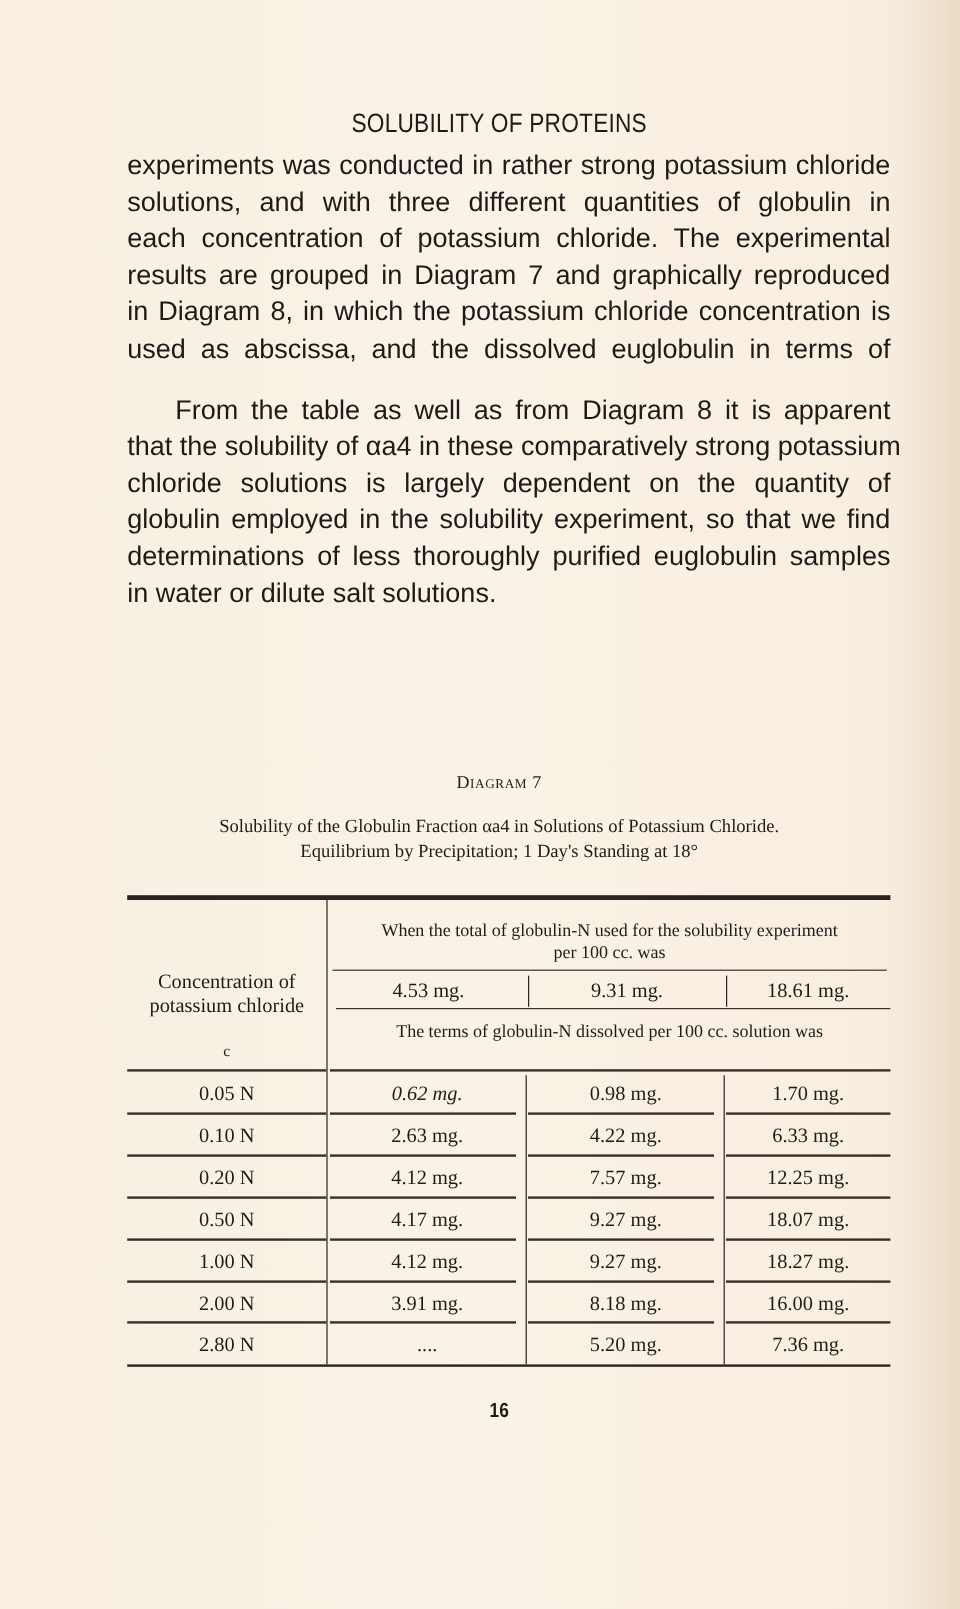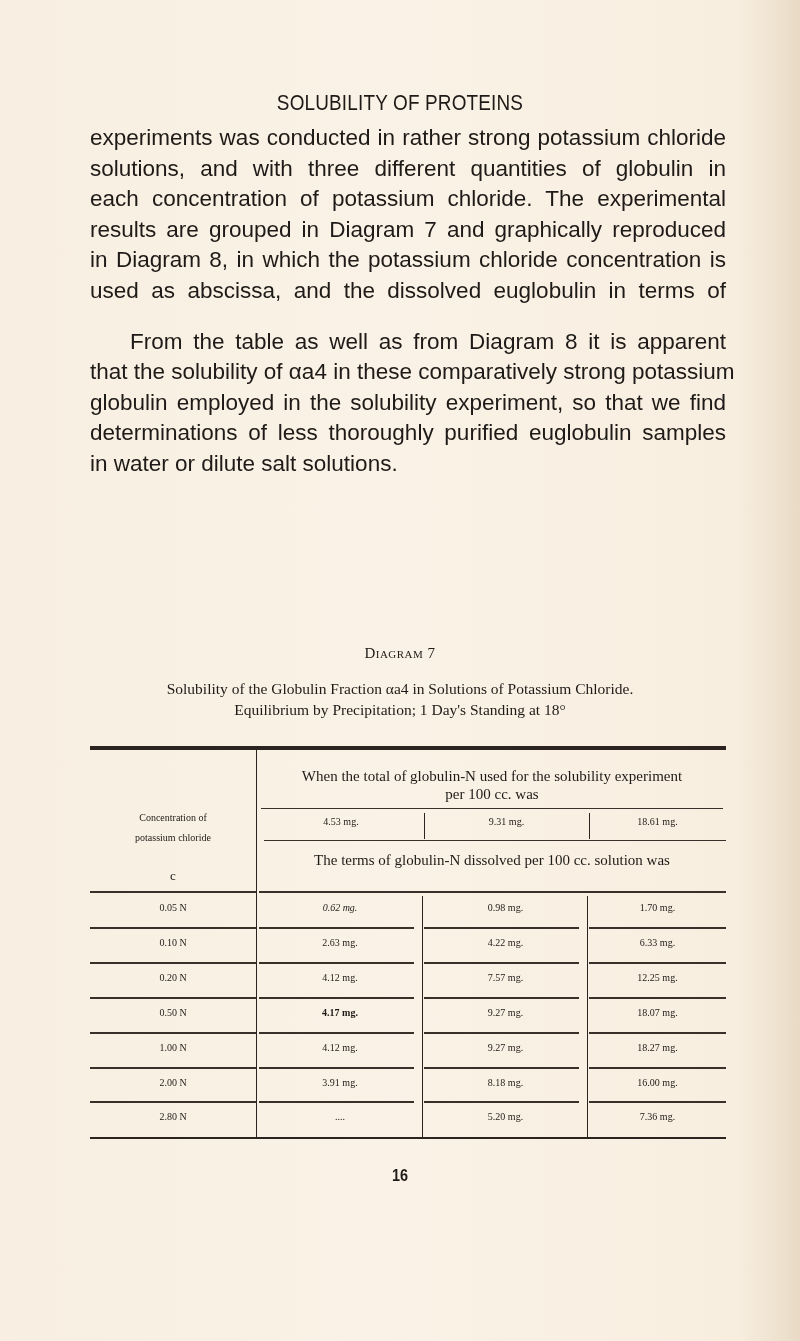--- a/index.html
+++ b/index.html
@@ -3,21 +3,21 @@
 <meta charset="utf-8">
 <style>
   html, body { margin: 0; padding: 0; }
   body {
     width: 800px; height: 1341px; overflow: hidden;
     background: linear-gradient(90deg, #f8efe2 0%, #faf2e6 50%, #f8eee0 92%, #efe3d0 97%, #e8dac4 100%);
     font-family: "Liberation Serif", "DejaVu Serif", serif;
     color: #1e1a17;
     position: relative;
   }
-  .page { position: absolute; left: 0; top: 0; width: 783px; height: 1341px; }
+  .page { position: absolute; left: 16px; top: 0; width: 783px; height: 1341px; }
   .running-head {
     position: absolute; top: 90px; left: 0; width: 800px; text-align: center;
     font-family: "Liberation Sans", "DejaVu Sans", sans-serif;
     font-size: 22px; letter-spacing: 0.2px; font-weight: normal;
     transform: scaleX(0.86); transform-origin: center;
   }
   .body-text {
     position: absolute; left: 90px; width: 636px; top: 123px;
     font-size: 22.5px; line-height: 30.6px; text-align: justify;
     font-family: "Liberation Sans Narrow", "Liberation Sans", sans-serif;
@@ -32,21 +32,21 @@
     font-size: 15px; font-variant: small-caps; letter-spacing: 0.5px;
   }
   .caption {
     position: absolute; top: 678px; left: 0; width: 800px; text-align: center;
     font-size: 15.5px; line-height: 21px;
   }
   .top-rule { position: absolute; left: 90px; top: 746px; width: 636px; height: 4px; background: #2b2420; }
   .bottom-rule { position: absolute; left: 90px; top: 1137px; width: 636px; height: 2px; background: #2b2420; }
   .vline { position: absolute; width: 1px; background: #2b2420; }
   .hline { position: absolute; height: 2px; background: #3a302a; }
-  .cell { position: absolute; text-align: center; font-size: 10px; white-space: nowrap; }
+  .cell { position: absolute; text-align: center; font-size: 17px; white-space: nowrap; }
   .page-number {
     position: absolute; top: 1166px; left: 0; width: 800px; text-align: center;
     font-family: "Liberation Sans", sans-serif; font-weight: bold; font-size: 17px;
     transform: scaleX(0.85);
   }
 </style>
 </head>
 <body>
 
 <div class="page">
@@ -58,20 +58,21 @@
       <span class="line">experiments was conducted in rather strong potassium chloride</span>
       <span class="line">solutions, and with three different quantities of globulin in</span>
       <span class="line">each concentration of potassium chloride.  The experimental</span>
       <span class="line">results are grouped in Diagram 7 and graphically reproduced</span>
       <span class="line">in Diagram 8, in which the potassium chloride concentration is</span>
       <span class="line">used as abscissa, and the dissolved euglobulin in terms of</span>
     </p>
     <p>
       <span class="line" style="padding-left:40px">From the table as well as from Diagram 8 it is apparent</span>
       <span class="line">that the solubility of αa4 in these comparatively strong potassium</span>
+      <span class="line">chloride solutions is largely dependent on the quantity of</span>
       <span class="line">globulin employed in the solubility experiment, so that we find</span>
       <span class="line">determinations of less thoroughly purified euglobulin samples</span>
       <span class="line last">in water or dilute salt solutions.</span>
     </p>
   </div>
 
   <div class="diagram-label">Diagram 7</div>
   <div class="caption">
     <div>Solubility of the Globulin Fraction αa4 in Solutions of Potassium Chloride.</div>
     <div>Equilibrium by Precipitation; 1 Day's Standing at 18°</div>
@@ -137,21 +138,21 @@
       <div class="cell" style="left:424px; width:163px; top:972px;">7.57 mg.</div>
       <div class="cell" style="left:589px; width:137px; top:972px;">12.25 mg.</div>
     </div>
     <div class="hline" style="left:90px; width:166px; top:997px;"></div>
     <div class="hline" style="left:259px; width:155px; top:997px;"></div>
     <div class="hline" style="left:424px; width:155px; top:997px;"></div>
     <div class="hline" style="left:589px; width:137px; top:997px;"></div>
 
     <div>
       <div class="cell" style="left:90px; width:166px; top:1007px;">0.50 N</div>
-      <div class="cell" style="left:258px; width:164px; top:1007px;font-weight:bold;">4.17 mg.</div>
+      <div class="cell" style="left:258px; width:164px; top:1007px;">4.17 mg.</div>
       <div class="cell" style="left:424px; width:163px; top:1007px;">9.27 mg.</div>
       <div class="cell" style="left:589px; width:137px; top:1007px;">18.07 mg.</div>
     </div>
     <div class="hline" style="left:90px; width:166px; top:1032px;"></div>
     <div class="hline" style="left:259px; width:155px; top:1032px;"></div>
     <div class="hline" style="left:424px; width:155px; top:1032px;"></div>
     <div class="hline" style="left:589px; width:137px; top:1032px;"></div>
 
     <div>
       <div class="cell" style="left:90px; width:166px; top:1042px;">1.00 N</div>

